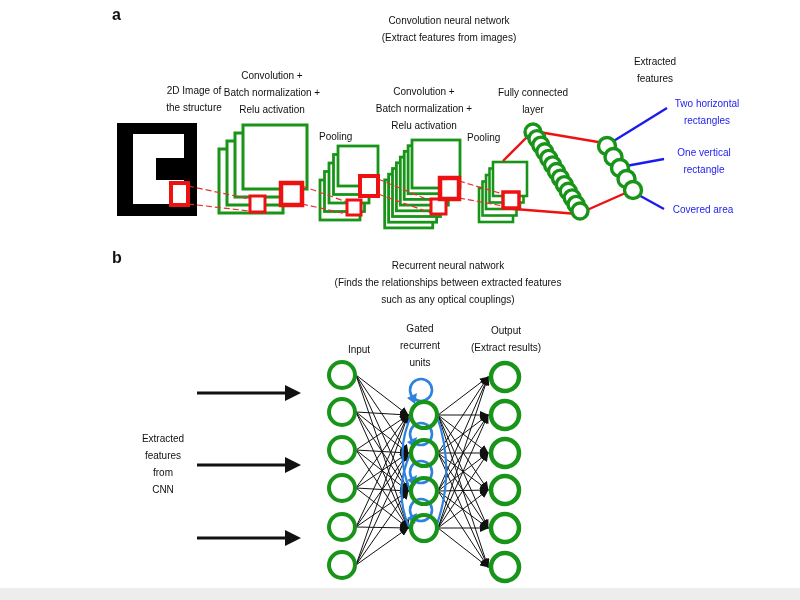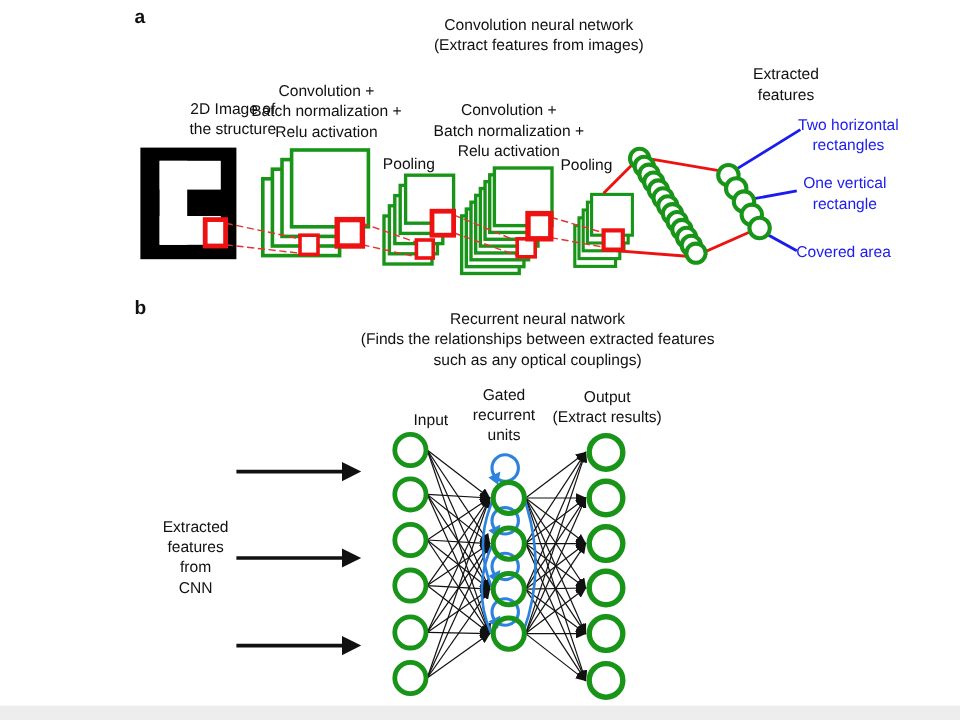--- a/index.html
+++ b/index.html
@@ -3,21 +3,21 @@
 <meta charset="utf-8">
 <style>
   html,body{margin:0;padding:0;}
   body{
     width:800px;height:600px;position:relative;background:#ffffff;
     font-family:"Liberation Sans", sans-serif;overflow:hidden;
   }
   #stage{position:absolute;left:0;top:0;width:800px;height:600px;}
   svg#diagram-canvas{position:absolute;left:0;top:0;}
   .lbl{
-    position:absolute;font-size:13px;line-height:17px;color:#111;
+    position:absolute;font-size:10px;line-height:17px;color:#111;
     text-align:center;white-space:pre-line;transform:translateX(-50%);
   }
   .lbl.left{transform:none;text-align:left;}
   .lbl.blue{color:var(--blue-label,#1b1bf0);}
   .panel-letter{font-size:16px;font-weight:bold;}
   #bottom-strip{position:absolute;left:0;top:588px;width:800px;height:12px;background:#ededed;}
 </style>
 </head>
 <body>
 
@@ -239,20 +239,22 @@
   <div class="lbl" style="left:154px;top:82px;margin-left:40px;">2D Image of
 the structure</div>
   <div class="lbl" style="left:272px;top:67px;">Convolution +
 Batch normalization +
 Relu activation</div>
   <div class="lbl left" style="left:319px;top:128px;">Pooling</div>
   <div class="lbl" style="left:424px;top:83px;">Convolution +
 Batch normalization +
 Relu activation</div>
   <div class="lbl left" style="left:467px;top:129px;">Pooling</div>
+  <div class="lbl" style="left:533px;top:84px;">Fully connected
+layer</div>
   <div class="lbl" style="left:655px;top:53px;">Extracted
 features</div>
   <div class="lbl blue" style="left:707px;top:95px;">Two horizontal
 rectangles</div>
   <div class="lbl blue" style="left:704px;top:144px;">One vertical
 rectangle</div>
   <div class="lbl blue" style="left:703px;top:201px;">Covered area</div>
 
   <div class="lbl left panel-letter" style="left:112px;top:249px;">b</div>
   <div class="lbl" style="left:424px;top:257px;margin-left:24px;">Recurrent neural natwork

